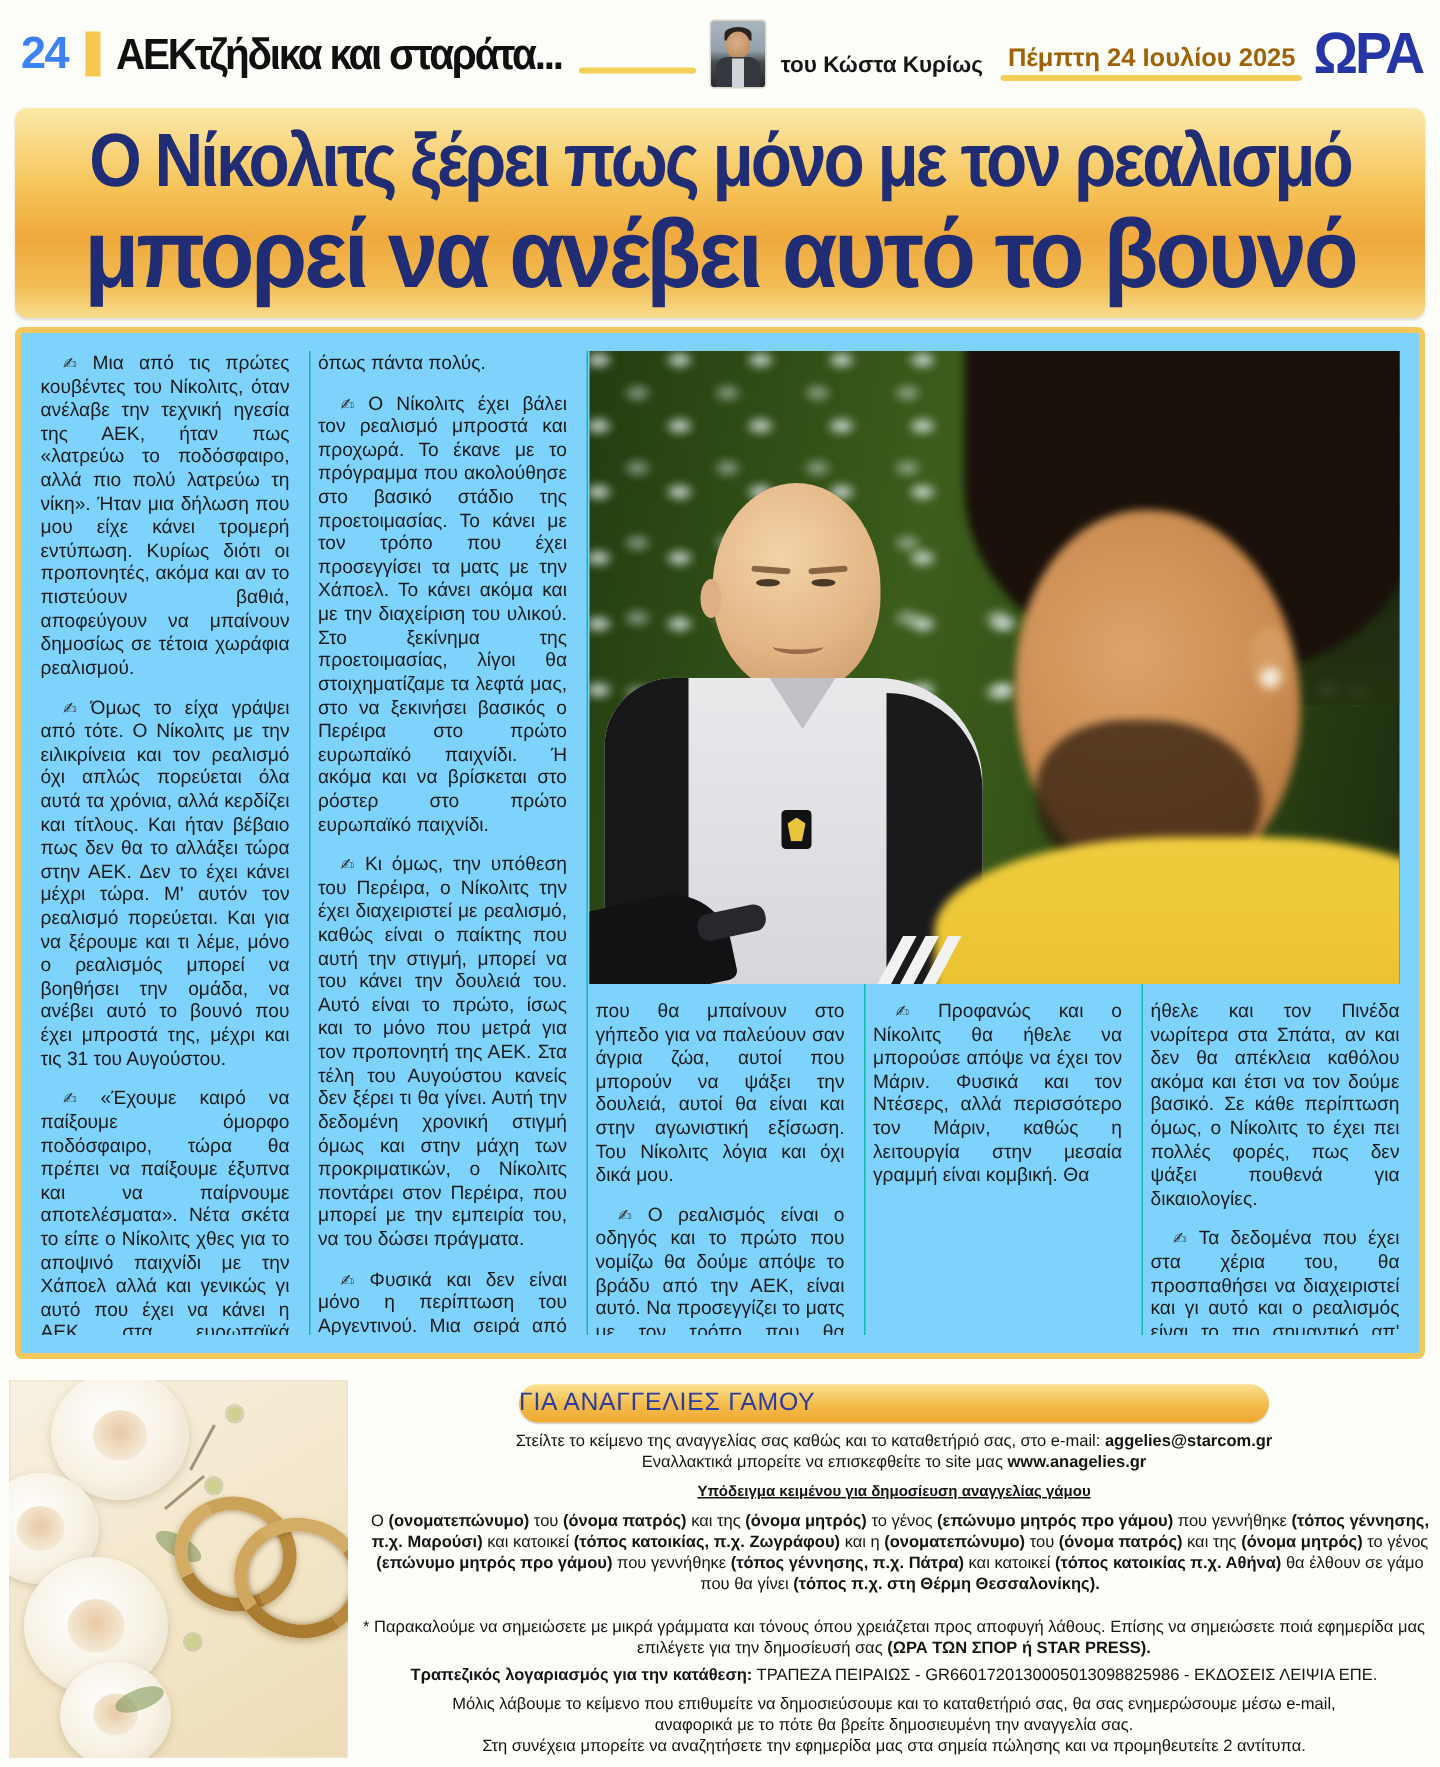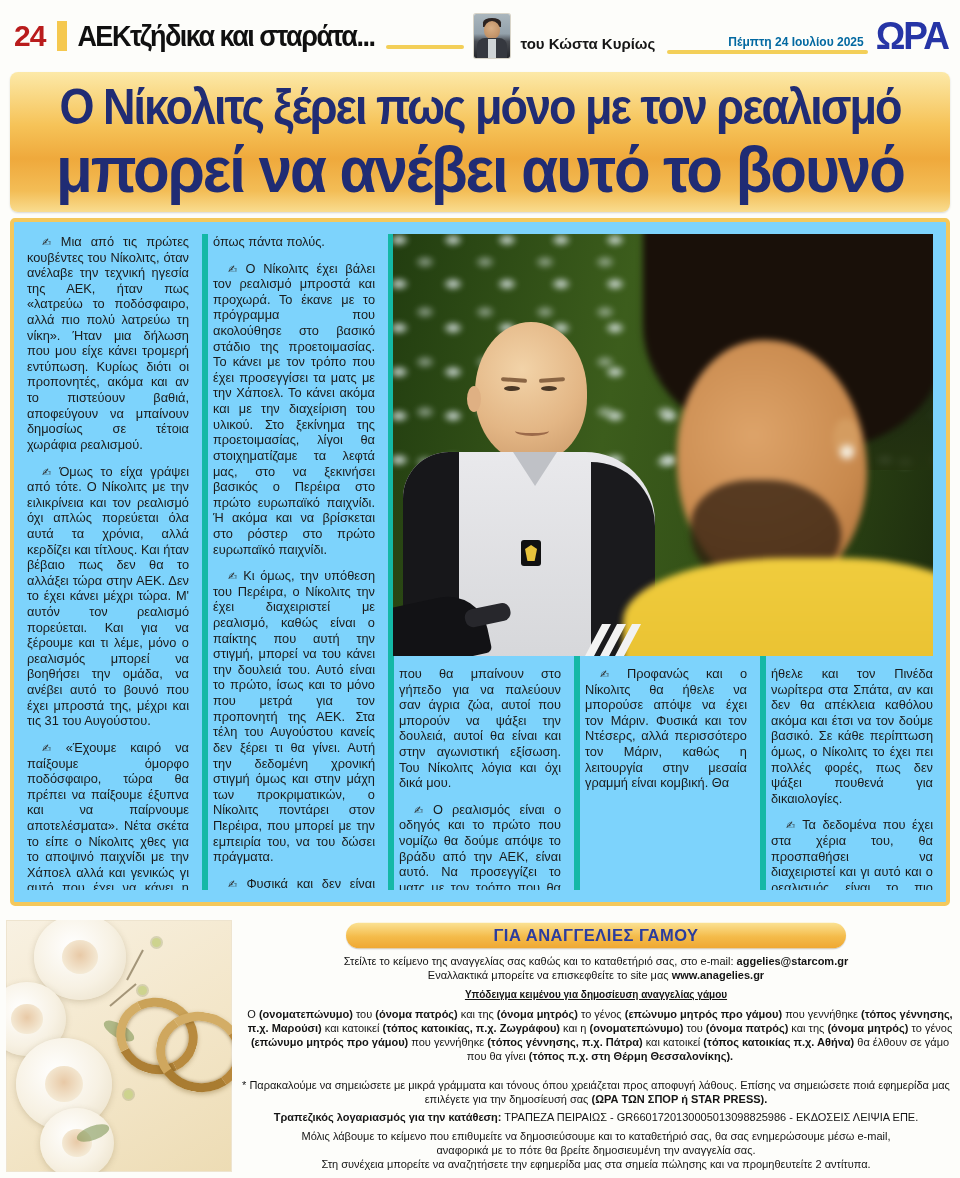--- a/index.html
+++ b/index.html
@@ -7,37 +7,37 @@
   .page {
     position: relative; width: 960px; height: 1178px;
     background: #fdfdfa; overflow: hidden;
     font-family: "Liberation Sans", sans-serif; color:#161616;
   }
   
   .top-header {
     position:absolute; top:10px; left:14px; right:12px; height:52px;
     display:flex; align-items:center;
   }
-  .pagenum { font-size:30px; font-weight:bold; letter-spacing:-1px; color:#b91c1c; }
+  .pagenum { font-size:30px; font-weight:bold; letter-spacing:-1px; color:#3b82f6; }
   .pagebar { width:10px; height:30px; background:#f5c84f; margin:0 10px 0 12px; }
   .colname { font-size:27px; font-weight:bold; letter-spacing:-1.5px; color:#101010; white-space:nowrap; transform:scaleY(1.08); }
   .rule-a { width:78px; height:4px; background:#f3cf58; border-radius:2px; margin:22px 10px 0 12px; }
   .colphoto {
     width:36px; height:44px; border-radius:2px; position:relative; overflow:hidden; flex:0 0 auto;
     background:linear-gradient(180deg,#aab6bd 0%,#93a1ab 45%,#4a4d53 62%,#23252a 100%);
     box-shadow:0 0 0 1px #d8d4c8;
   }
   .colphoto .head { position:absolute; left:10px; top:7px; width:16px; height:18px; border-radius:50% 50% 46% 46%; background:radial-gradient(circle at 45% 40%, #d9af85, #b68458); }
   .colphoto .hair { position:absolute; left:9px; top:4px; width:18px; height:9px; border-radius:50% 50% 0 0; background:#2c2320; }
   .colphoto .body { position:absolute; left:3px; top:24px; width:30px; height:20px; border-radius:8px 8px 0 0; background:#35383f; }
   .colphoto .shirt { position:absolute; left:14px; top:25px; width:8px; height:19px; background:#cfd4d6; }
   .byline { font-size:15px; font-weight:bold; margin:14px 0 0 10px; white-space:nowrap; }
   .rule-b { flex:1; position:relative; height:100%; margin-left:12px; }
   .rule-b .bar { position:absolute; left:0; right:6px; bottom:8px; height:4px; background:#f3cf58; border-radius:2px; }
-  .date { position:absolute; right:10px; bottom:13px; font-size:12px; font-weight:bold; color:#0369a1; white-space:nowrap; }
+  .date { position:absolute; right:10px; bottom:13px; font-size:17px; font-weight:bold; color:#a16207; white-space:nowrap; }
   .masthead { font-size:37px; font-weight:800; color:#2635a6; letter-spacing:-2px; transform:scaleY(1.05); margin-left:2px; }
   
   .band {
     position:absolute; top:72px; left:10px; right:10px; height:140px; border-radius:8px;
     background:linear-gradient(180deg,#fce9a8 0%,#f6c358 38%,#efa93c 62%,#f3bd56 85%,#f9dd90 100%);
     display:flex; flex-direction:column; align-items:center; justify-content:center;
     box-shadow:0 1px 2px rgba(0,0,0,.15);
   }
   .band .l1 { font-size:45px; font-weight:800; color:#202c74; letter-spacing:-2px; white-space:nowrap; transform:scaleY(1.12); }
   .band .l2 { font-size:60px; font-weight:800; color:#202c74; letter-spacing:-2px; white-space:nowrap; transform:scaleY(1.08); margin-top:2px; }
@@ -45,21 +45,21 @@
   .frame {
     position:absolute; top:218px; left:10px; right:10px; height:688px;
     border:4px solid #f4c85c; border-radius:5px; background:#7dd3fc;
     padding:12px 13px; overflow:hidden;
   }
   .cols { display:flex; height:100%; position:relative; }
   .col {
     flex:1; overflow:hidden; font-size:12.8px; line-height:1.22;
     text-align:justify; color:#1b1b1b;
   }
-  .col + .col { border-left:6px solid #14b8a6; padding-left:5px; margin-left:13px; }
+  .col + .col { border-left:1px solid #14b8a6; padding-left:5px; margin-left:13px; }
   .col p { margin:0 0 11px 0; text-indent:15px; }
   .col p:last-child { margin-bottom:0; }
   .col p.cont { text-indent:0; }
   .pen { font-family:"DejaVu Sans", sans-serif; font-size:11px; color:#2e2e2e; margin-right:4px; }
   .spacer { height:432px; }
   
   .photo {
     position:absolute; top:0; right:0; width:59.6%; height:422px; overflow:hidden;
     background:linear-gradient(100deg,#223d10 0%,#3c5d1c 40%,#2f4a15 72%,#1d2c0e 100%);
     z-index:3;
@@ -108,22 +108,22 @@
     background:radial-gradient(circle at 50% 45%, #e8c9a6 0%, #f4e9d4 70%); }
   .leaf { position:absolute; width:34px; height:14px; border-radius:50%; background:#77904c; opacity:.55; }
   .bud { position:absolute; width:9px; height:9px; border-radius:50%; background:#cdd38e; box-shadow:0 0 0 2px rgba(120,130,70,.25); }
   .stem { position:absolute; width:2px; height:34px; background:#6d5b3c; opacity:.6; transform:rotate(28deg); }
   .ring { position:absolute; border:9px solid #c49a4e; border-radius:50%; box-shadow:inset 0 0 4px rgba(90,60,10,.6), 0 2px 5px rgba(120,90,30,.4); }
   .ring.r1 { left:110px; top:78px; width:82px; height:76px; transform:rotate(18deg); border-color:#caa258 #b88a3e #ad7f35 #d3ad66; }
   .ring.r2 { left:150px; top:92px; width:88px; height:80px; transform:rotate(10deg); border-color:#d3ad66 #b8883c #a97c31 #cfa75e; }
   .wedcontent { position:absolute; left:240px; right:8px; top:4px; text-align:center; font-size:11px; line-height:1.28; color:#141414; }
   .banner { width:500px; height:25px; margin:5px auto 6px auto; border-radius:13px;
     background:linear-gradient(180deg,#fbe294 0%,#f4bb4a 55%,#efa832 100%);
-    display:flex; align-items:center; justify-content:center;
-    color:#2b3c9e; font-weight:700; font-size:16.5px; letter-spacing:.5px; transform:scaleY(1.02);
+    display:flex; align-items:center; 
+    color:#2b3c9e; font-weight:400; font-size:16.5px; letter-spacing:.5px; transform:scaleY(1.02);
     box-shadow:0 1px 1px rgba(0,0,0,.2);
   }
   .wedcontent .b { font-weight:bold; }
   .sample-h { font-weight:bold; text-decoration:underline; font-size:10px; margin:7px 0 5px 0; }
   .grp { margin-bottom:4px; }
   .wed-sample { width:720px; margin:0 auto 15px auto; }
 </style>
 </head>
 <body>
 

